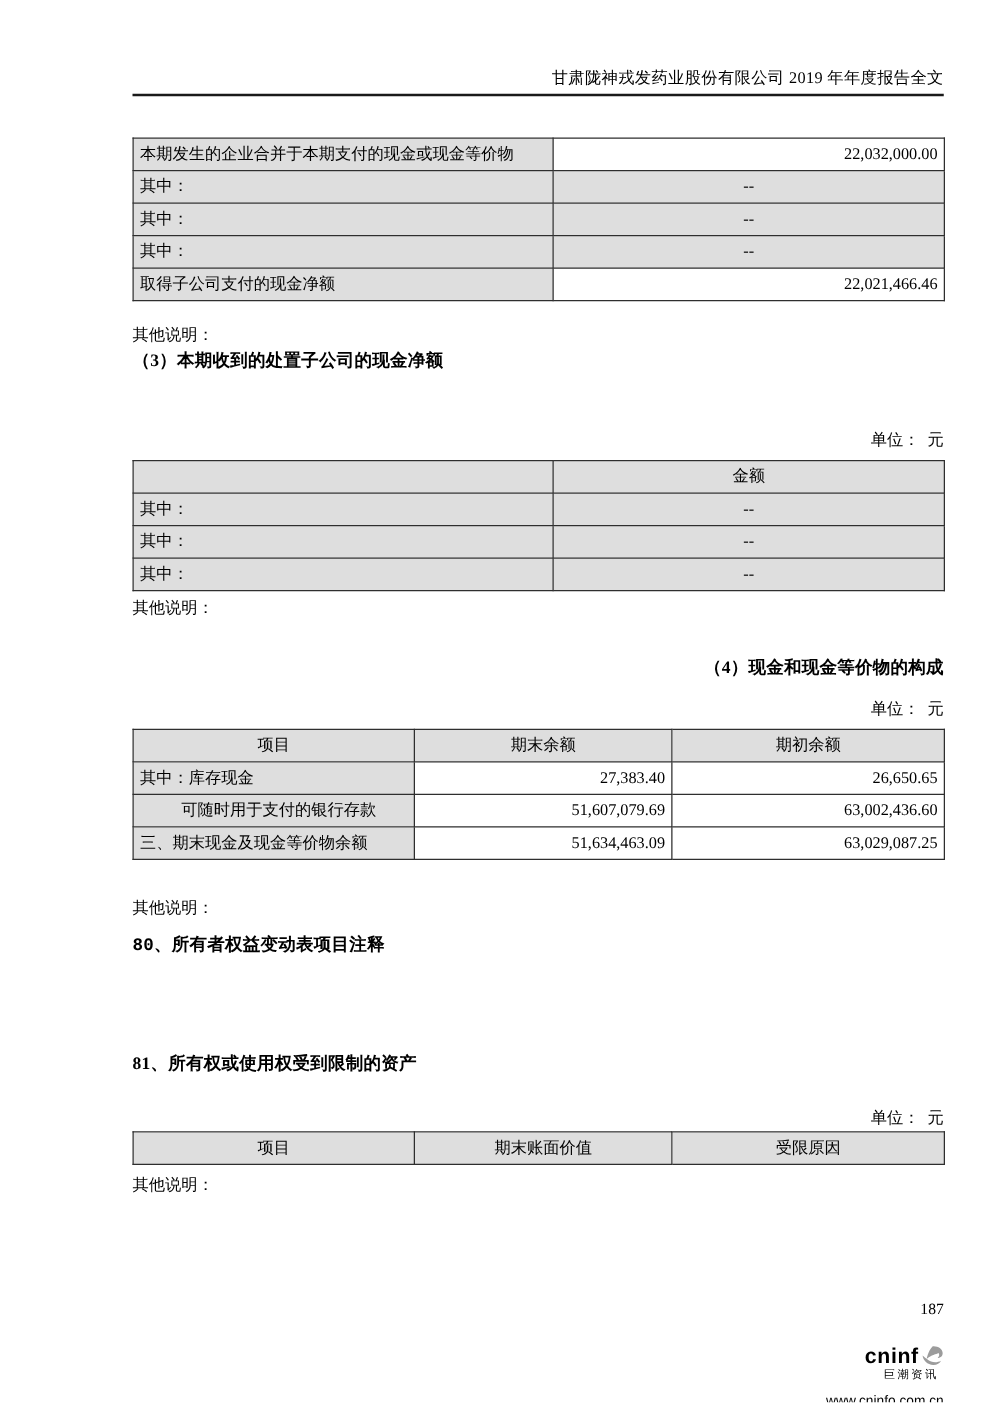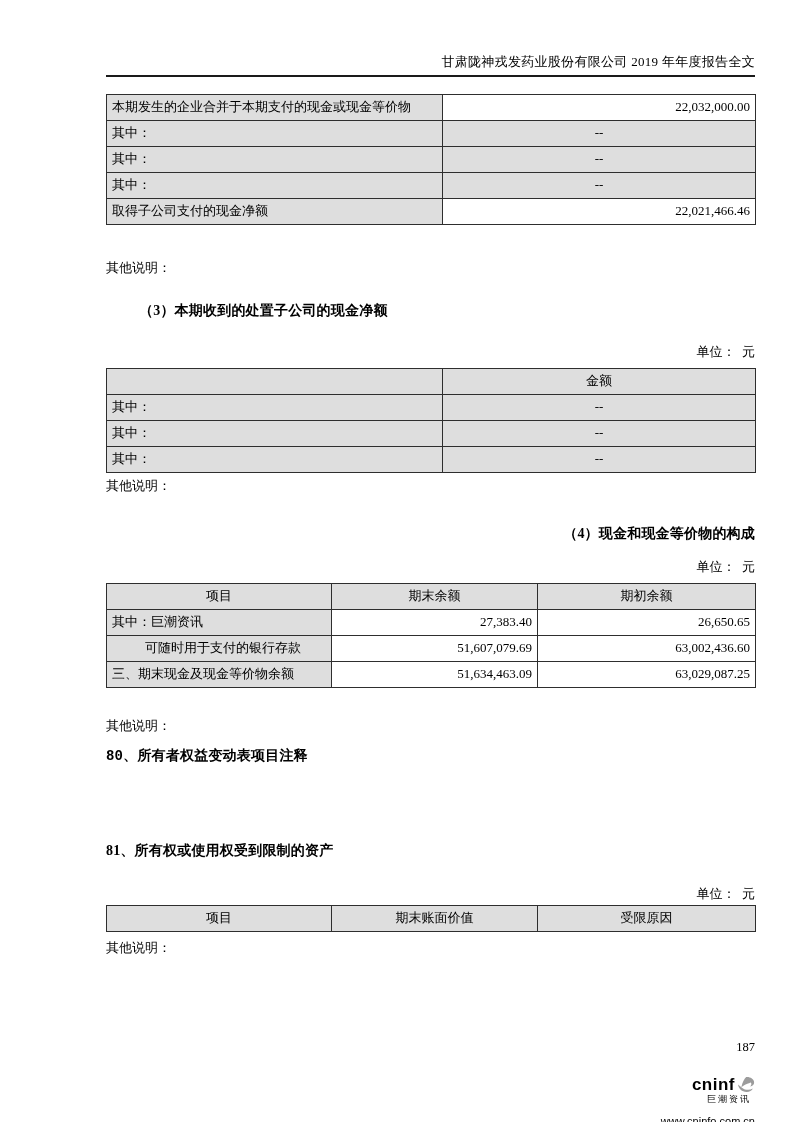--- a/index.html
+++ b/index.html
@@ -44,21 +44,21 @@
 </style>
 </head>
 <body>
 
 <div class="page">
 
   <div class="abs hdr">
     <span>甘肃陇神戎发药业股份有限公司 2019 年年度报告全文</span>
   </div>
 
-  <table class="doc abs" style="left:72px; top:94px;padding-left:36px;">
+  <table class="doc abs" style="left:72px; top:110px;padding-left:36px;">
     <colgroup>
         <col style="width:336px">
         <col style="width:313px">
       </colgroup>
     <tbody>
         <tr>
       <td class="g">本期发生的企业合并于本期支付的现金或现金等价物</td>
       <td class="w num">22,032,000.00</td>
     </tr>
     <tr>
@@ -75,21 +75,21 @@
     </tr>
     <tr>
       <td class="g">取得子公司支付的现金净额</td>
       <td class="w num">22,021,466.46</td>
     </tr>
   </tbody>
     </table>
 
   <div class="abs note content-x" style="top:259px;">其他说明：</div>
 
-  <div class="abs h content-x" style="top:302px;margin-left:33px;">（3）本期收到的处置子公司的现金净额</div>
+  <div class="abs h content-x" style="top:280px;">（3）本期收到的处置子公司的现金净额</div>
   <div class="abs unit content-x" style="top:343px;">单位：  元</div>
 
   <table class="doc abs" style="left:72px; top:368px;">
     <colgroup>
         <col style="width:336px">
         <col style="width:313px">
       </colgroup>
     <tbody>
         <tr>
       <td class="g"></td>
@@ -121,21 +121,21 @@
         <col style="width:206px">
         <col style="width:218px">
       </colgroup>
     <tbody>
         <tr>
       <td class="g c">项目</td>
       <td class="g c">期末余额</td>
       <td class="g c">期初余额</td>
     </tr>
     <tr>
-      <td class="g">其中：巨潮资讯</td>
+      <td class="g">其中：库存现金</td>
       <td class="w num">27,383.40</td>
       <td class="w num">26,650.65</td>
     </tr>
     <tr>
       <td class="g indent">可随时用于支付的银行存款</td>
       <td class="w num">51,607,079.69</td>
       <td class="w num">63,002,436.60</td>
     </tr>
     <tr>
       <td class="g">三、期末现金及现金等价物余额</td>

